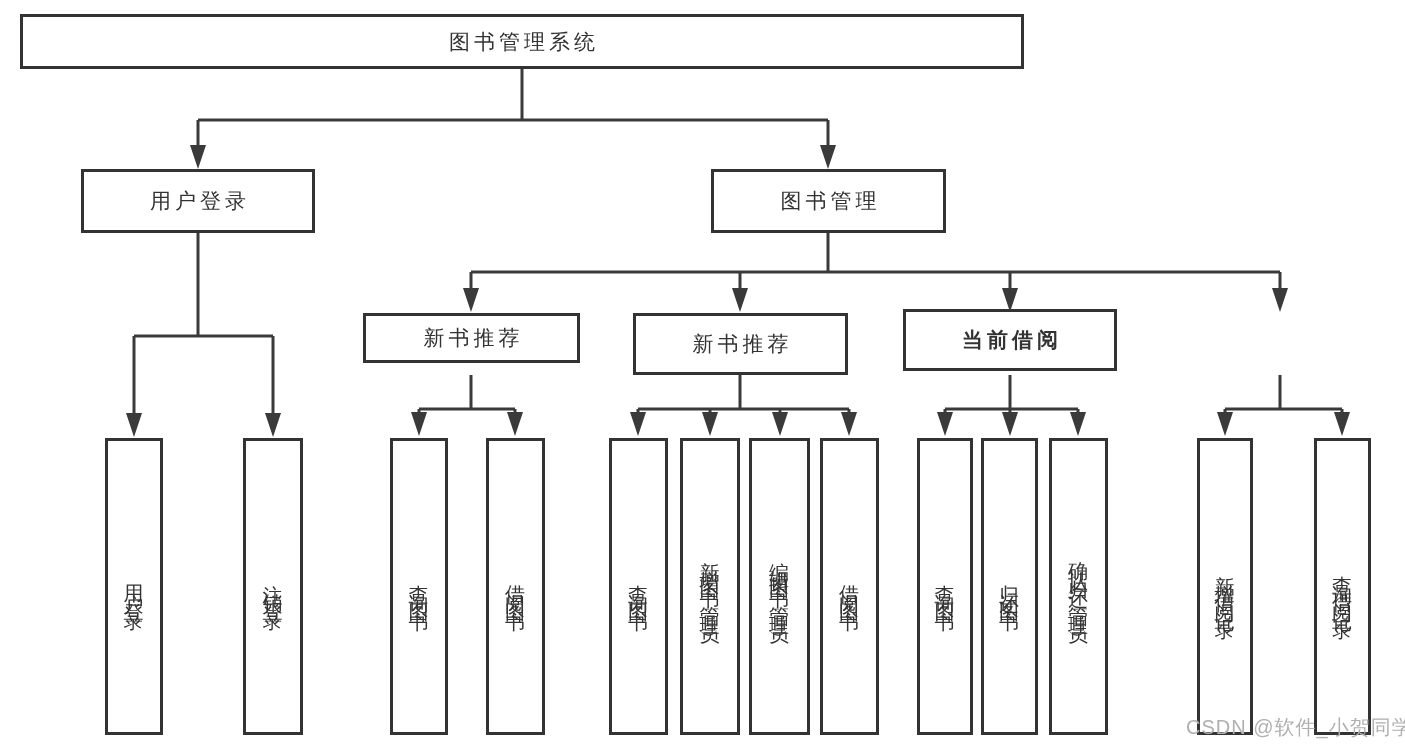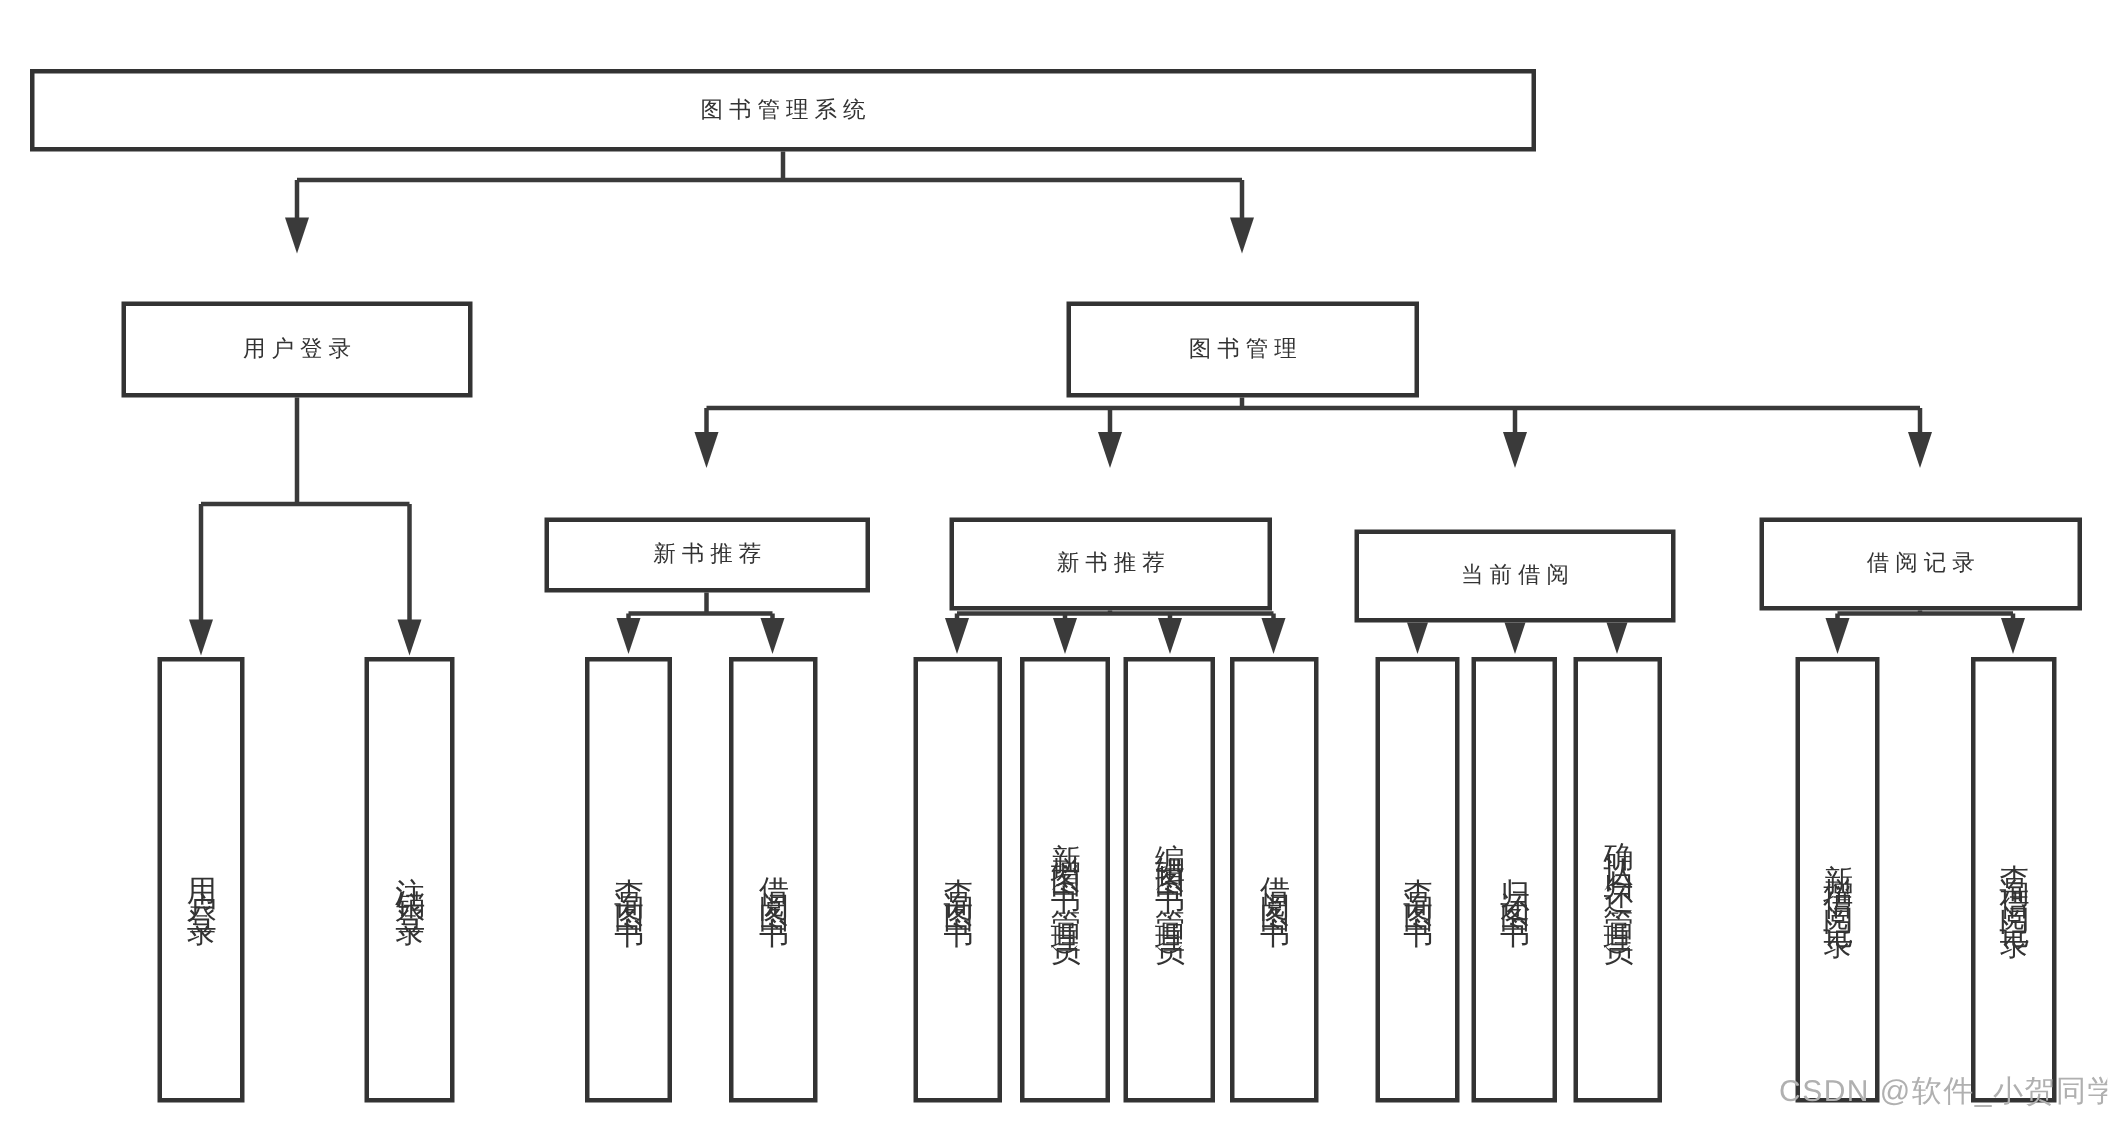--- a/index.html
+++ b/index.html
@@ -14,28 +14,28 @@
   }
   .connectors{position:absolute;left:0;top:0;width:1405px;height:747px;}
   .node{
     position:absolute;
     box-sizing:border-box;
     background:#ffffff;
     border:3px solid #333333;
     display:flex;align-items:center;justify-content:center;
     text-align:center;
   }
-  .hnode{font-size:15px;letter-spacing:4px;line-height:1.2;margin-top:32px;}
+  .hnode{font-size:21px;letter-spacing:4px;line-height:1.2;}
   .hnode .lbl{padding-left:4px;} 
   .root{left:20px;top:14px;width:1004px;height:55px;}
   .n-user-login{left:81px;top:169px;width:234px;height:64px;}
   .n-book-mgmt{left:711px;top:169px;width:235px;height:64px;}
   .n-new-book{left:363px;top:313px;width:217px;height:50px;}
   .n-borrow{left:633px;top:313px;width:215px;height:62px;}
-  .n-current{left:903px;top:321px;width:214px;height:62px;}
+  .n-current{left:903px;top:309px;width:214px;height:62px;font-weight:bold;}
   .n-records{left:1173px;top:313px;width:215px;height:62px;}
   .vnode{
     top:438px;height:297px;
     font-size:20px;line-height:1;
   }
   .vnode .lbl{
     writing-mode:vertical-rl;
     letter-spacing:9px;
     white-space:nowrap;
   }
@@ -141,23 +141,20 @@
 
   <div class="node hnode n-new-book">
     <span class="lbl">新书推荐</span>
   </div>
   <div class="node hnode n-borrow">
     <span class="lbl">新书推荐</span>
   </div>
   <div class="node hnode n-current">
     <span class="lbl">当前借阅</span>
   </div>
-  <div class="node hnode n-records">
-    <span class="lbl">借阅记录</span>
-  </div>
 
   <div class="node vnode vA1">
     <span class="lbl">用户登录</span>
   </div>
   <div class="node vnode vA2">
     <span class="lbl">注销登录</span>
   </div>
 
   <div class="node vnode vB1">
     <span class="lbl">查询图书</span>

